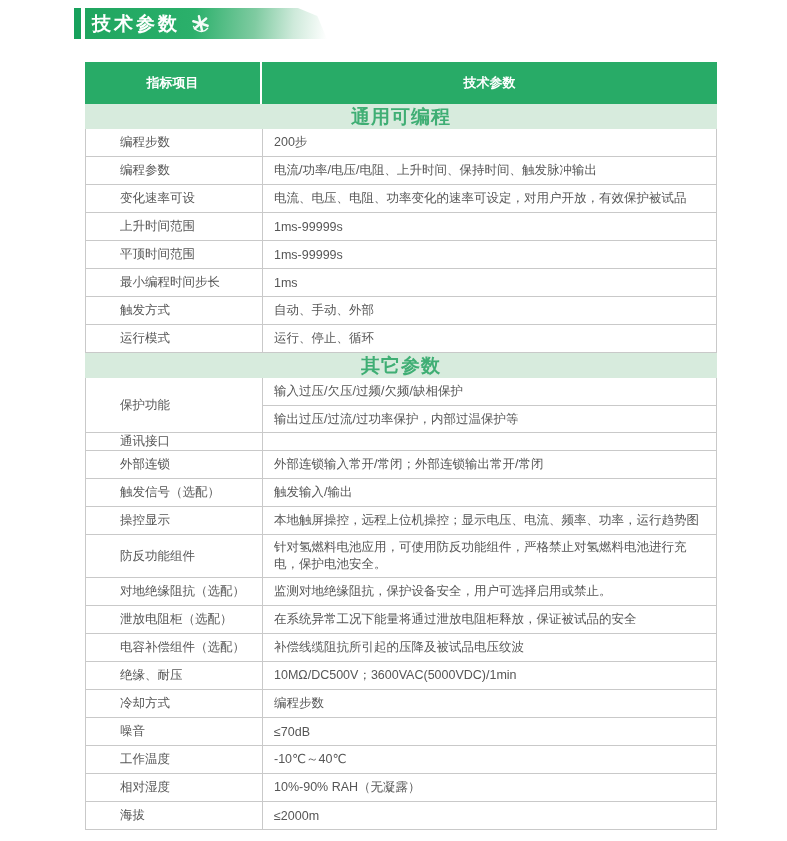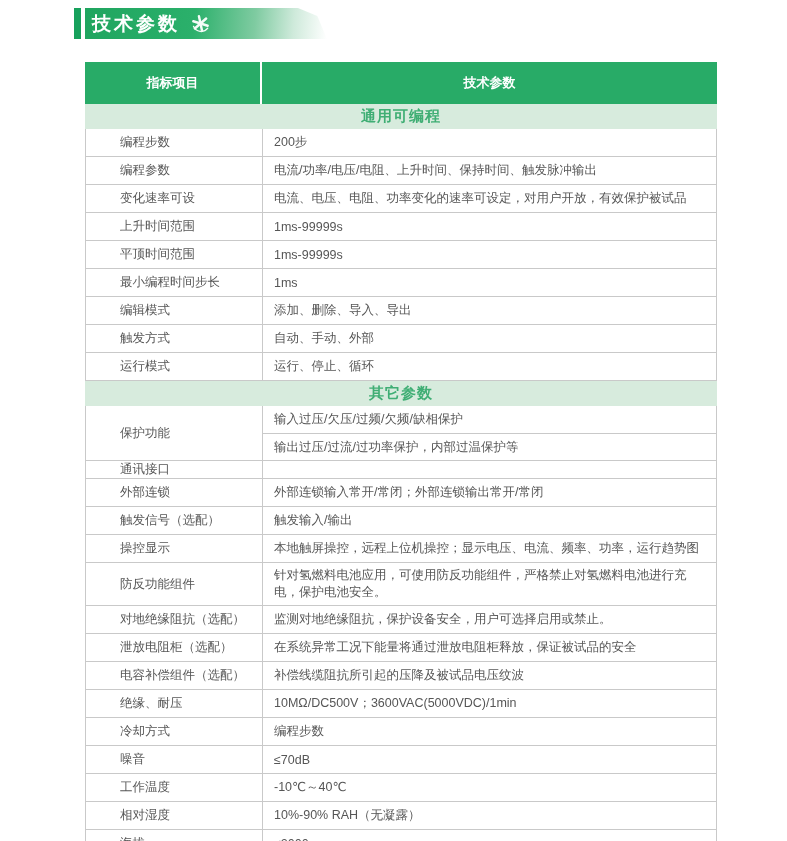--- a/index.html
+++ b/index.html
@@ -25,21 +25,21 @@
   .badge-text{color:#ffffff;font-size:19px;font-weight:bold;letter-spacing:3px;line-height:31px;}
   .badge-icon{margin-left:10px;display:inline-flex;transform:rotate(-12deg);opacity:.95;}
 
   
   .spec-table{position:absolute;left:85px;top:62px;width:632px;font-size:12.5px;}
   .thead{display:flex;height:42px;background:var(--green);}
   .th{display:flex;align-items:center;justify-content:center;color:#ffffff;font-weight:bold;font-size:13px;}
   .th-label{width:177px;border-right:2px solid #ffffff;}
   .th-value{flex:1;}
   .section-band{height:25px;background:var(--band-bg);color:var(--band-text);
-    font-weight:bold;font-size:15px;display:flex;align-items:center;justify-content:center;letter-spacing:1px;}
+    font-weight:bold;font-size:19px;display:flex;align-items:center;justify-content:center;letter-spacing:1px;}
   .rows{border-left:1px solid var(--border);border-right:1px solid var(--border);}
   .row{display:flex;align-items:stretch;border-bottom:1px solid var(--border);}
   .label-cell{width:177px;flex:none;display:flex;align-items:center;
     padding-left:34px;padding-right:6px;border-right:1px solid var(--border);}
   .vals{flex:1;display:flex;flex-direction:column;min-width:0;}
   .value-cell{flex:1;display:flex;align-items:center;min-height:27px;
     padding:4px 6px 4px 11px;letter-spacing:0;}
   .value-cell + .value-cell{border-top:1px solid var(--border);}
 </style>
 </head>
@@ -102,26 +102,20 @@
               <div class="value-cell">1ms-99999s</div>
             </div>
           </div>
           <div class="row">
             <div class="label-cell">最小编程时间步长</div>
             <div class="vals">
               <div class="value-cell">1ms</div>
             </div>
           </div>
           <div class="row">
-            <div class="label-cell">编辑模式</div>
-            <div class="vals">
-              <div class="value-cell">添加、删除、导入、导出</div>
-            </div>
-          </div>
-          <div class="row">
             <div class="label-cell">触发方式</div>
             <div class="vals">
               <div class="value-cell">自动、手动、外部</div>
             </div>
           </div>
           <div class="row">
             <div class="label-cell">运行模式</div>
             <div class="vals">
               <div class="value-cell">运行、停止、循环</div>
             </div>

